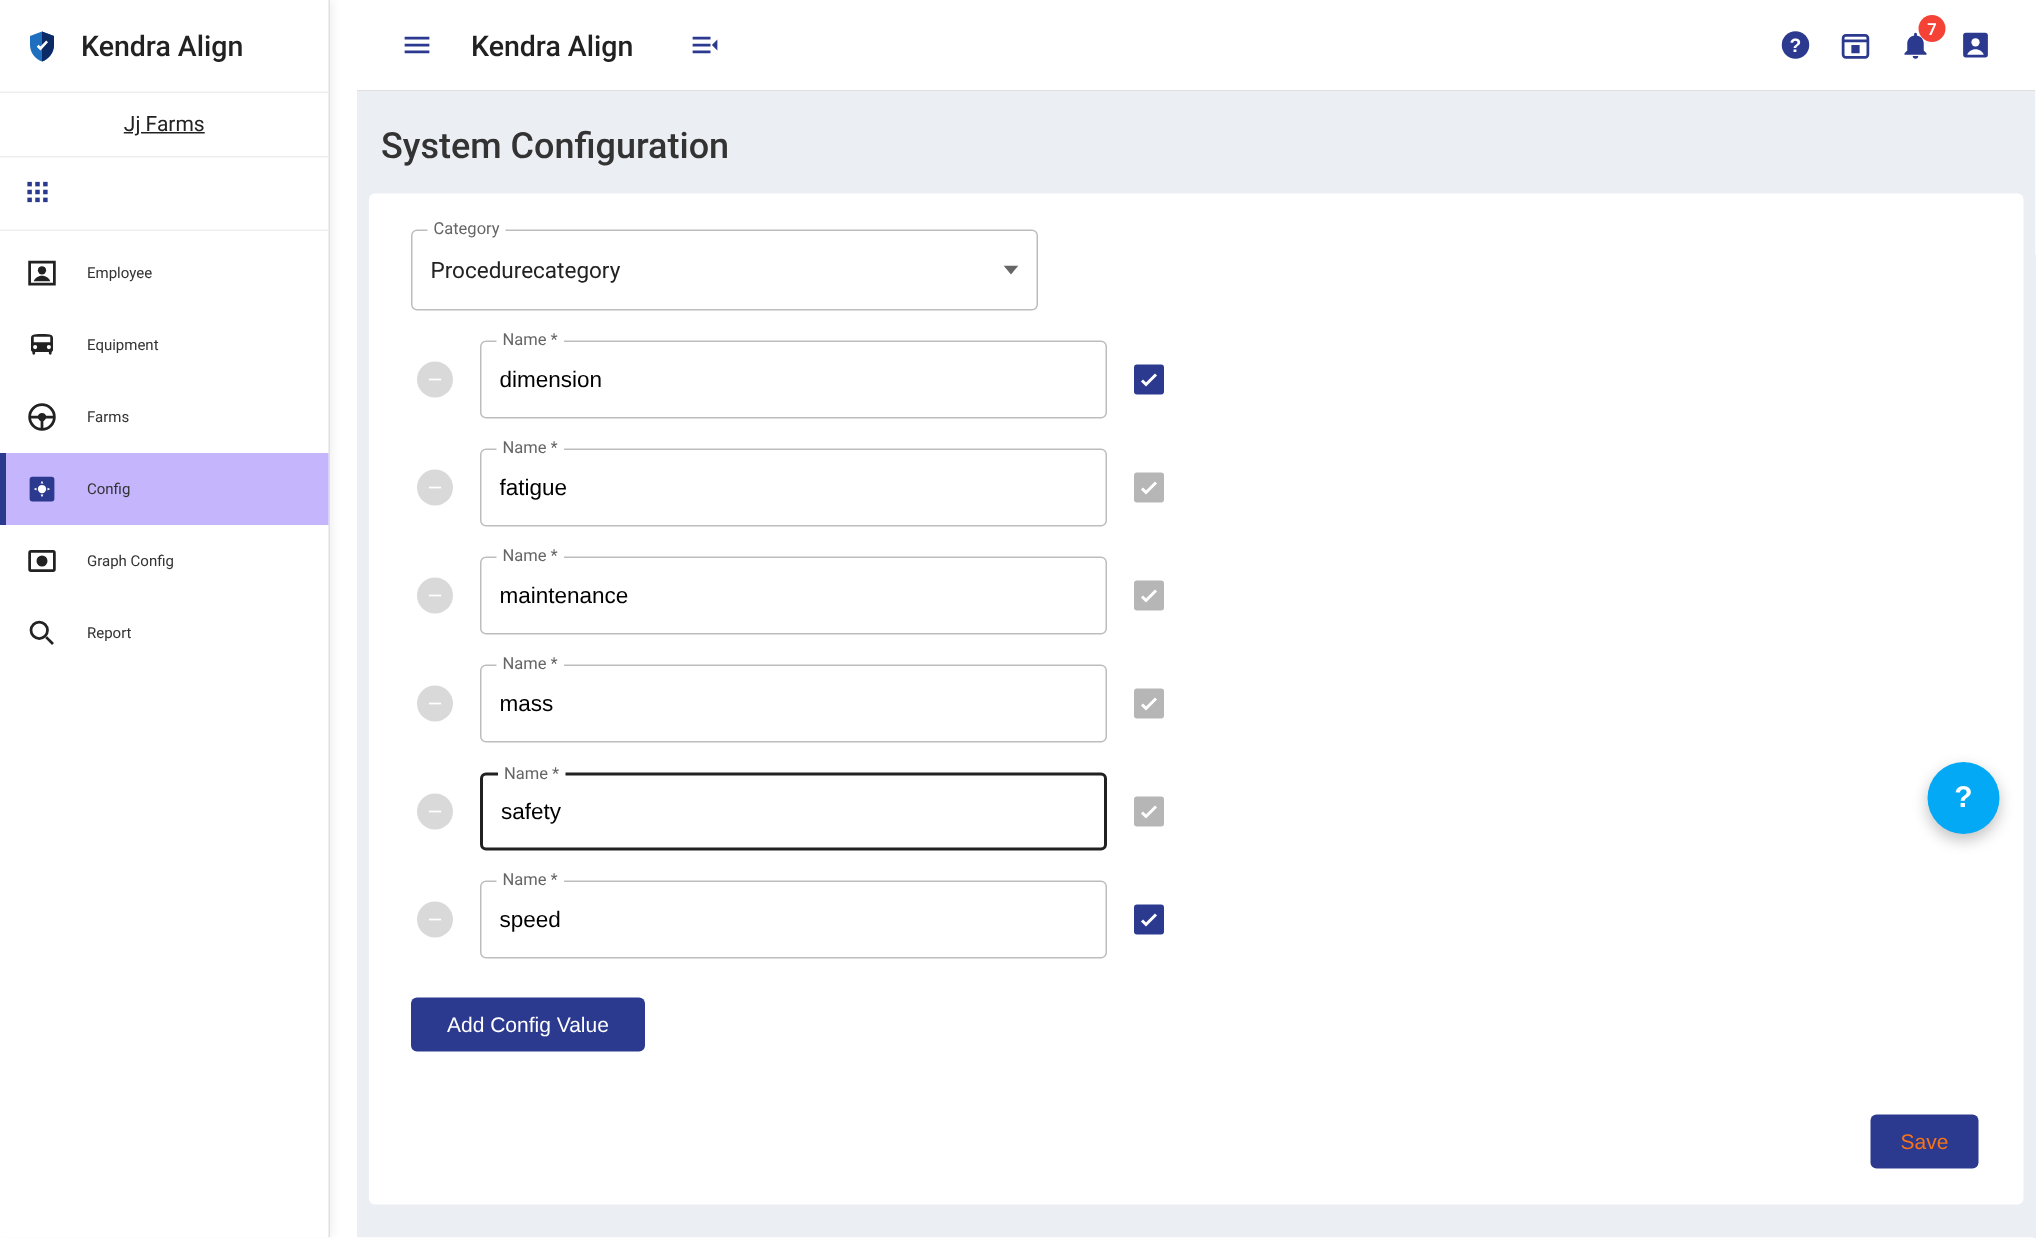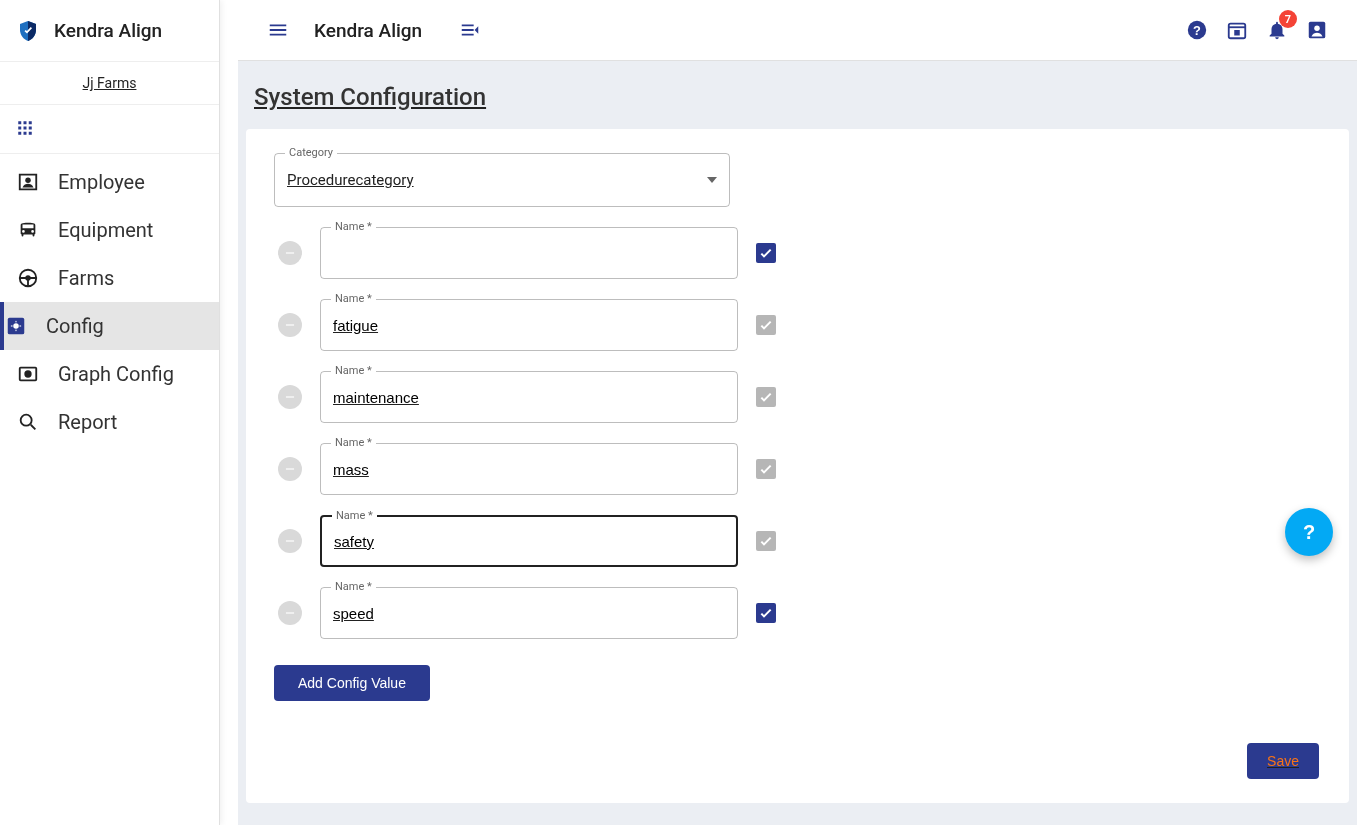--- a/index.html
+++ b/index.html
@@ -51,34 +51,34 @@
     padding: 14px 16px 16px 16px;
     border-bottom: 1px solid #eee;
   }
   .apps-icon { color: #2b3a8f; }
   .nav-list { padding-top: 4px; }
   .nav-item {
     display: flex;
     align-items: center;
     height: 48px;
     padding: 0 16px;
-    font-size: 20px;
+    font-size: 10px;
     color: #333;
     cursor: pointer;
   }
   .nav-item .mi {
     width: 24px; height: 24px;
     margin-right: 18px;
     display: inline-flex;
     align-items: center; justify-content: center;
   }
   .nav-item.active {
-    background: #e5e5e5;
+    background: #c4b5fd;
     border-left: 4px solid #2b3a8f;
-    padding-left: 0;
+    padding-left: 12px;
   }
 
   
   .topbar {
     position: absolute;
     left: 238px; right: 0; top: 0;
     height: 61px;
     display: flex;
     align-items: center;
     padding: 0 20px;
@@ -113,38 +113,37 @@
     padding: 0 4px;
   }
 
   
   .content {
     position: absolute;
     left: 238px; right: 0; top: 61px; bottom: 0;
     background: #ebeef3;
     overflow: auto;
     padding: 0 0 20px 0;
-    text-decoration: underline;
   }
   .page-title {
     font-size: 24px;
     font-weight: 500;
     color: #333;
     padding: 22px 16px 18px 16px;
   }
   .card {
     background: #fff;
     margin: 0 8px 0 8px;
     border-radius: 4px;
     padding: 24px 28px 24px 28px;
     position: relative;
   }
   .select-wrap {
     position: relative;
-    width: 456px;
+    width: 418px;
     border: 1px solid rgba(0,0,0,0.26);
     border-radius: 4px;
     height: 54px;
     display: flex;
     align-items: center;
     padding: 0 12px;
     margin-bottom: 10px;
     text-align: right;
   }
   .float-label {
@@ -398,20 +397,21 @@
 
     <div id="rows">
         <div class="row">
           <button class="remove-btn">
             <svg width="14" height="14" viewBox="0 0 24 24" fill="#fff">
               <rect x="5" y="11" width="14" height="2"></rect>
             </svg>
           </button>
           <div class="field-wrap">
             <span class="float-label">Name *</span>
+            <input value="dimension" style="">
           </div>
           <span class="chk on">
             <svg width="16" height="16" viewBox="0 0 24 24" fill="none" stroke="#fff" stroke-width="3">
               <path d="M5 13l4 4 10-10"></path>
             </svg>
           </span>
         </div>
         <div class="row">
           <button class="remove-btn">
             <svg width="14" height="14" viewBox="0 0 24 24" fill="#fff">

